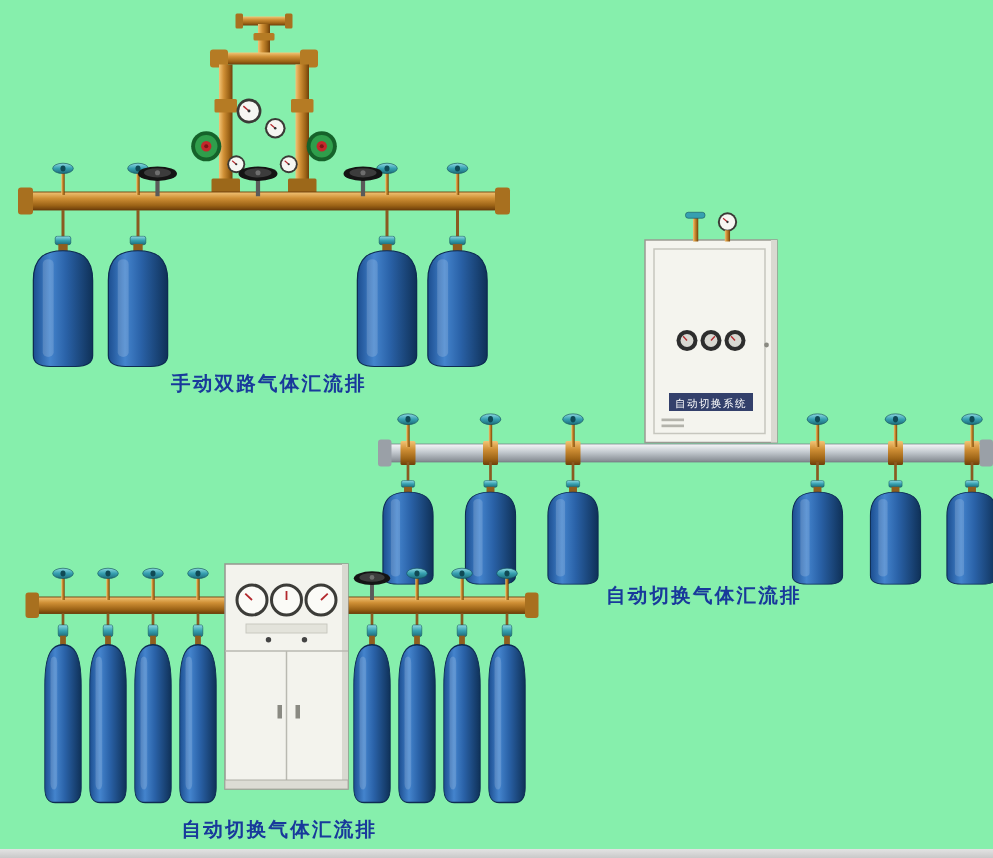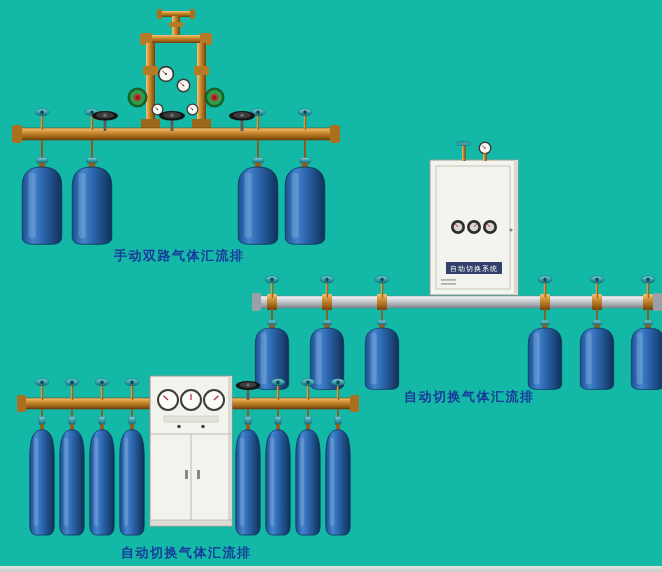--- a/index.html
+++ b/index.html
@@ -3,21 +3,21 @@
 <meta charset="utf-8">
 <style>
   * { box-sizing: border-box; }
   html, body { margin: 0; padding: 0; }
   body {
     width: 662px; height: 572px;
     background: #ffffff;
     font-family: "Liberation Sans", sans-serif;
     overflow: hidden;
   }
-  .canvas { position: relative; width: 662px; height: 572px; background: #14b8a6; }
+  .canvas { position: relative; width: 662px; height: 572px; background: #86efac; }
   .art { position: absolute; }
   .caption {
     position: absolute;
     color: #18399b;
     font-size: 13px;
     font-weight: bold;
     letter-spacing: 1.5px;
     white-space: nowrap;
   }
   #cap1 { left: 114px; top: 247px; }

